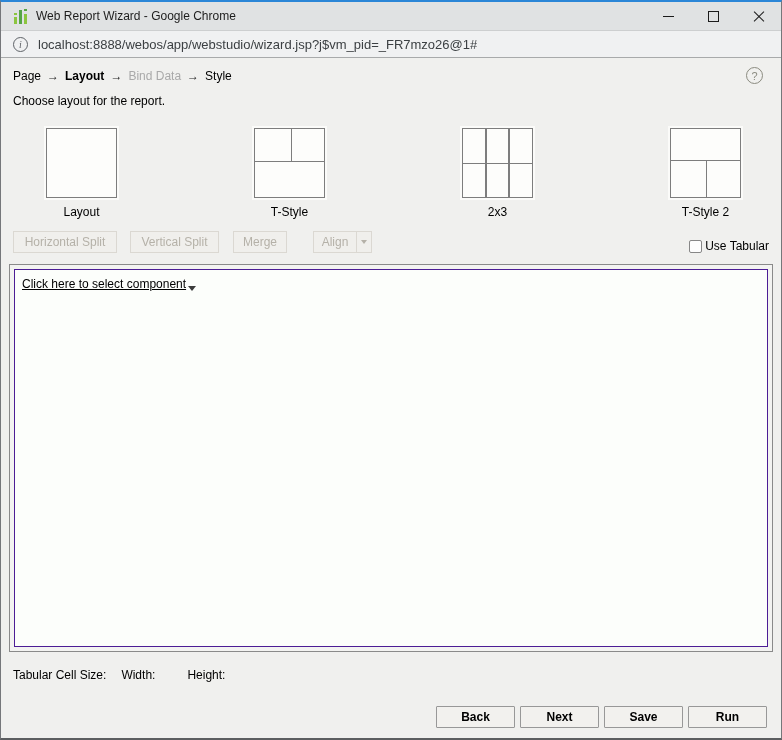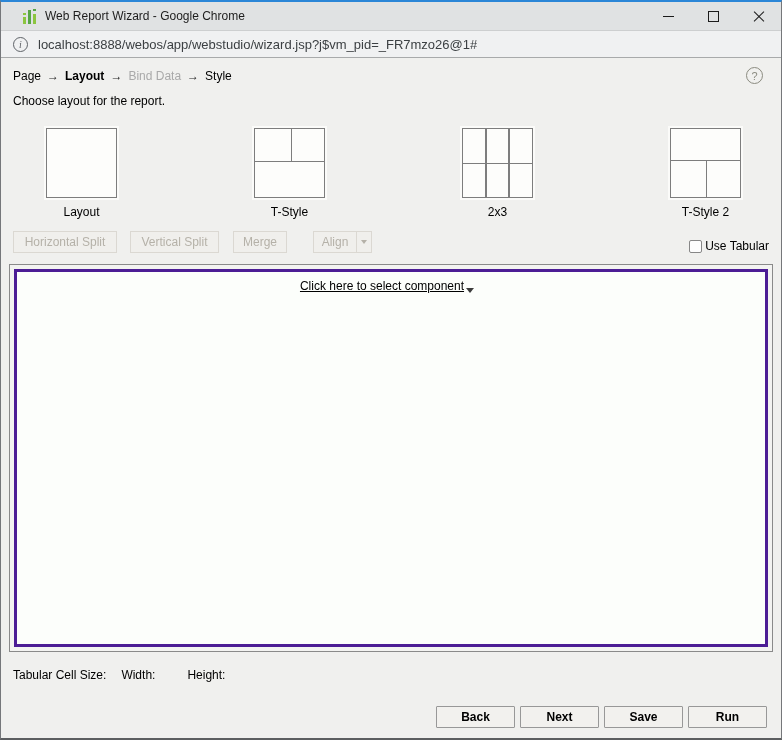--- a/index.html
+++ b/index.html
@@ -14,21 +14,21 @@
   .window{
     width:782px;height:740px;
     border-top:2px solid var(--accent);
     border-left:1px solid #75777a;
     border-right:1px solid #75777a;
     border-bottom:2px solid #5c5e60;
     background:var(--body-bg);
     display:flex;flex-direction:column;overflow:hidden;
   }
   
-  .titlebar{height:28px;background:var(--titlebar-bg);display:flex;align-items:center;padding-left:22px;flex:0 0 auto;}
+  .titlebar{height:28px;background:var(--titlebar-bg);display:flex;align-items:center;padding-left:13px;flex:0 0 auto;}
   .favicon{width:14px;height:16px;display:block;flex:0 0 auto;}
   .title-text{margin-left:8px;color:#1d1d1d;font-size:12px;white-space:nowrap;}
   .win-controls{margin-left:auto;display:flex;align-items:center;height:100%;}
   .ctrl{width:45px;height:100%;display:flex;align-items:center;justify-content:center;cursor:default;}
   .min-glyph{width:11px;height:1px;background:#1b1b1b;}
   .max-glyph{width:11px;height:11px;border:1px solid #1b1b1b;background:transparent;}
   .close-glyph{position:relative;width:12px;height:12px;}
   .close-glyph::before,.close-glyph::after{content:"";position:absolute;left:-1px;top:5.5px;width:14px;height:1px;background:#1b1b1b;}
   .close-glyph::before{transform:rotate(45deg);}
   .close-glyph::after{transform:rotate(-45deg);}
@@ -59,21 +59,21 @@
   .tb-btn.b3{width:54px;margin-left:14px;}
   .align-split{display:flex;margin-left:26px;height:22px;border:1px solid #dbd8d2;background:#f0efec;}
   .align-main{width:42px;display:flex;align-items:center;justify-content:center;color:var(--disabled-text);font-size:12px;}
   .align-arrow{width:15px;border-left:1px solid #dbd8d2;display:flex;align-items:center;justify-content:center;}
   .align-arrow .tri{width:0;height:0;border-left:3.5px solid transparent;border-right:3.5px solid transparent;border-top:4px solid #b5b1a8;}
   .use-tabular{margin-left:auto;display:flex;align-items:center;cursor:pointer;}
   .checkbox{width:13px;height:13px;background:#fdfdfd;border:1px solid #878787;border-radius:2px;}
   .use-tabular-label{margin-left:3px;font-size:12px;color:#000;}
   
   .canvas-outer{margin:11px 8px 0;height:388px;border:1px solid #8a8a8a;background:#f3f3f1;padding:4px;}
-  .canvas-inner{width:100%;height:100%;background:#fcfefb;border:3px solid #4c1d95;padding:7px 15px 0 7px;text-align:center;}
+  .canvas-inner{width:100%;height:100%;background:#fcfefb;border:1px solid #4c1d95;padding:7px 15px 0 7px;}
   .select-link{display:inline-flex;align-items:flex-end;cursor:pointer;}
   .select-link .link-text{font-size:12px;color:#000;text-decoration:underline;}
   .select-link .caret{width:0;height:0;border-left:4px solid transparent;border-right:4px solid transparent;border-top:5px solid #3c3c3c;margin-left:2px;margin-bottom:0px;}
   
   .tabular-row{margin:16px 12px 0;font-size:12px;color:#000;display:flex;align-items:center;}
   .tab-w-label{margin-left:15px;}
   .tab-w-value{display:inline-block;width:32px;}
   .tab-h-label{margin-left:0px;}
   .tab-h-value{display:inline-block;width:32px;}
   

